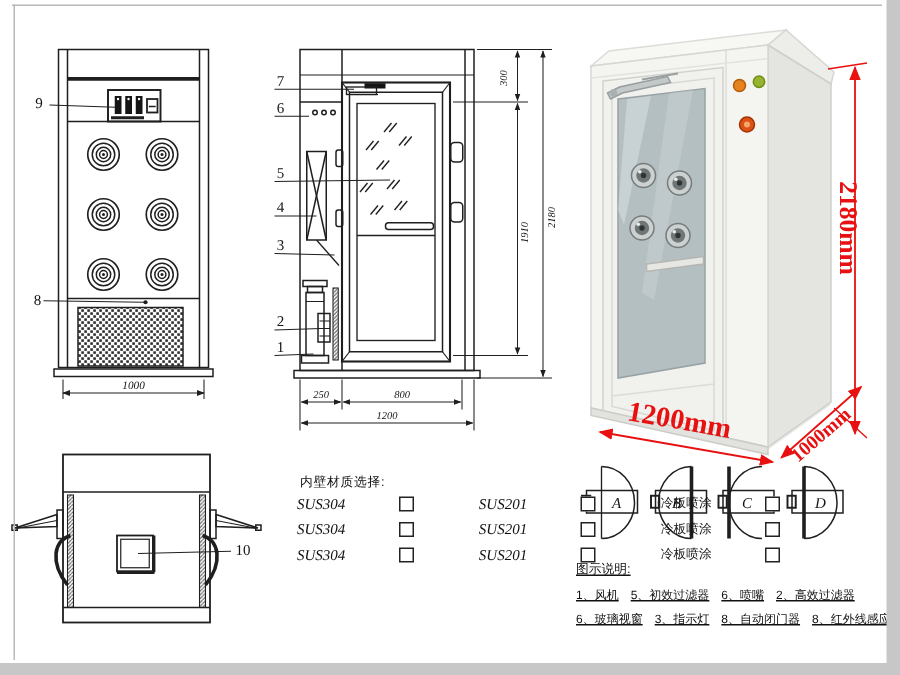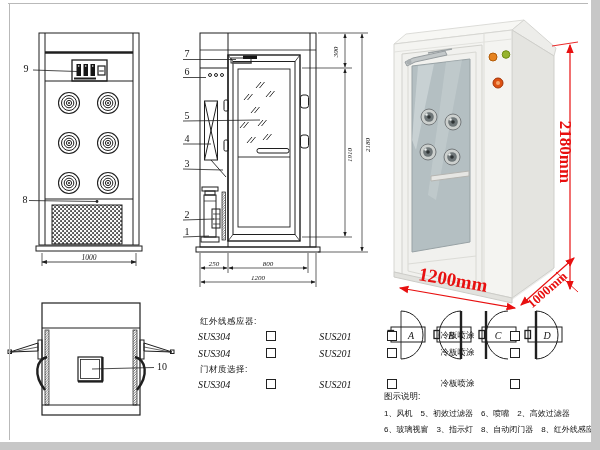--- a/index.html
+++ b/index.html
@@ -11,21 +11,21 @@
   .frame-left{position:absolute;left:9px;top:3px;bottom:10px;width:1px;background:#b9b9b9;}
   svg{position:absolute;left:0;top:0;}
   .materials{position:absolute;left:196px;top:316px;width:186px;color:#111;}
   .mat-label{font-size:8.5px;margin:0 0 2px 4px;letter-spacing:0.5px;}
   .mat-row{display:flex;align-items:center;margin:2px 0 5px 2px;
            font:italic 10px "Liberation Serif",serif;gap:32px;}
   .mat-row .cn-opt{font:8.5px "Liberation Sans",sans-serif;font-style:normal;text-align:right;}
   .sus{margin-right:4px;white-space:nowrap;}
   .cb{width:8px;height:8px;border:1.2px solid #222;display:inline-block;
       margin-right:11px;flex:none;background:#fff;}
-  .legend{position:absolute;left:384px;top:391px;width:202px;font-size:8px;color:#111;}
+  .legend{position:absolute;left:384px;top:374px;width:202px;font-size:8px;color:#111;text-decoration:underline;}
   .legend-title{margin-bottom:2px;font-size:8.5px;}
   .legend-row{display:flex;margin-top:5px;flex-wrap:nowrap;}
   .legend-row span{margin-right:8px;white-space:nowrap;text-align:center;}
 </style>
 </head>
 <body>
 
 <div class="page">
 
 <svg width="600" height="450" viewBox="0 0 600 450">
@@ -310,42 +310,41 @@
           <line x1="12" y1="2" x2="12" y2="50" stroke-width="2.4"></line>
     <rect x="4" y="18" width="34" height="15"></rect>
           <rect x="1" y="21.5" width="5.5" height="8" stroke-width="1.3"></rect>
     <text x="23" y="29.5" font-size="10" font-style="italic" fill="#141414" stroke="none" text-anchor="middle">D</text>
   </g>
 </g>
 </svg>
 
 <div class="materials">
   <div class="mat-group">
-    <div class="mat-label">红外线感应器:</div>
+    <div class="mat-label">内壁材质选择:</div>
     <div class="mat-row">
       <span class="sus">SUS304</span>
       <span class="cb"></span>
       <span class="sus">SUS201</span>
       <span class="cb"></span>
       <span class="sus cn-opt">冷板喷涂</span>
       <span class="cb"></span>
     </div>
   </div>
   <div class="mat-group">
     <div class="mat-row">
       <span class="sus">SUS304</span>
       <span class="cb"></span>
       <span class="sus">SUS201</span>
       <span class="cb"></span>
       <span class="sus cn-opt">冷板喷涂</span>
       <span class="cb"></span>
     </div>
   </div>
   <div class="mat-group">
-    <div class="mat-label">门材质选择:</div>
     <div class="mat-row">
       <span class="sus">SUS304</span>
       <span class="cb"></span>
       <span class="sus">SUS201</span>
       <span class="cb"></span>
       <span class="sus cn-opt">冷板喷涂</span>
       <span class="cb"></span>
     </div>
   </div>
 </div>

